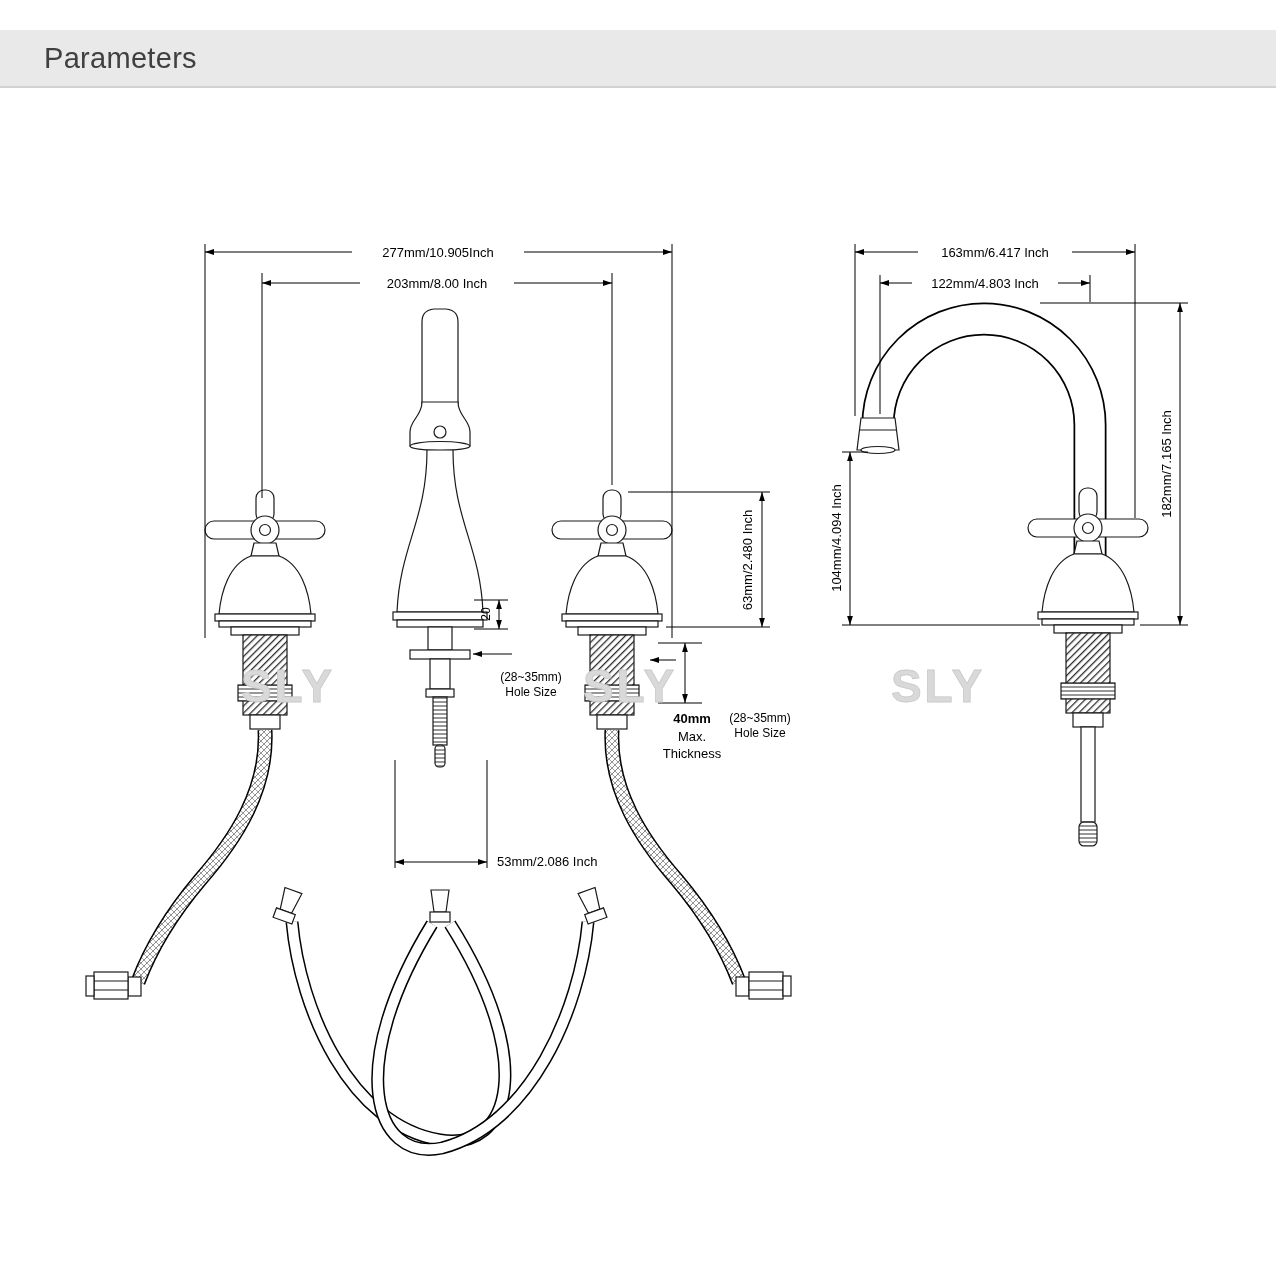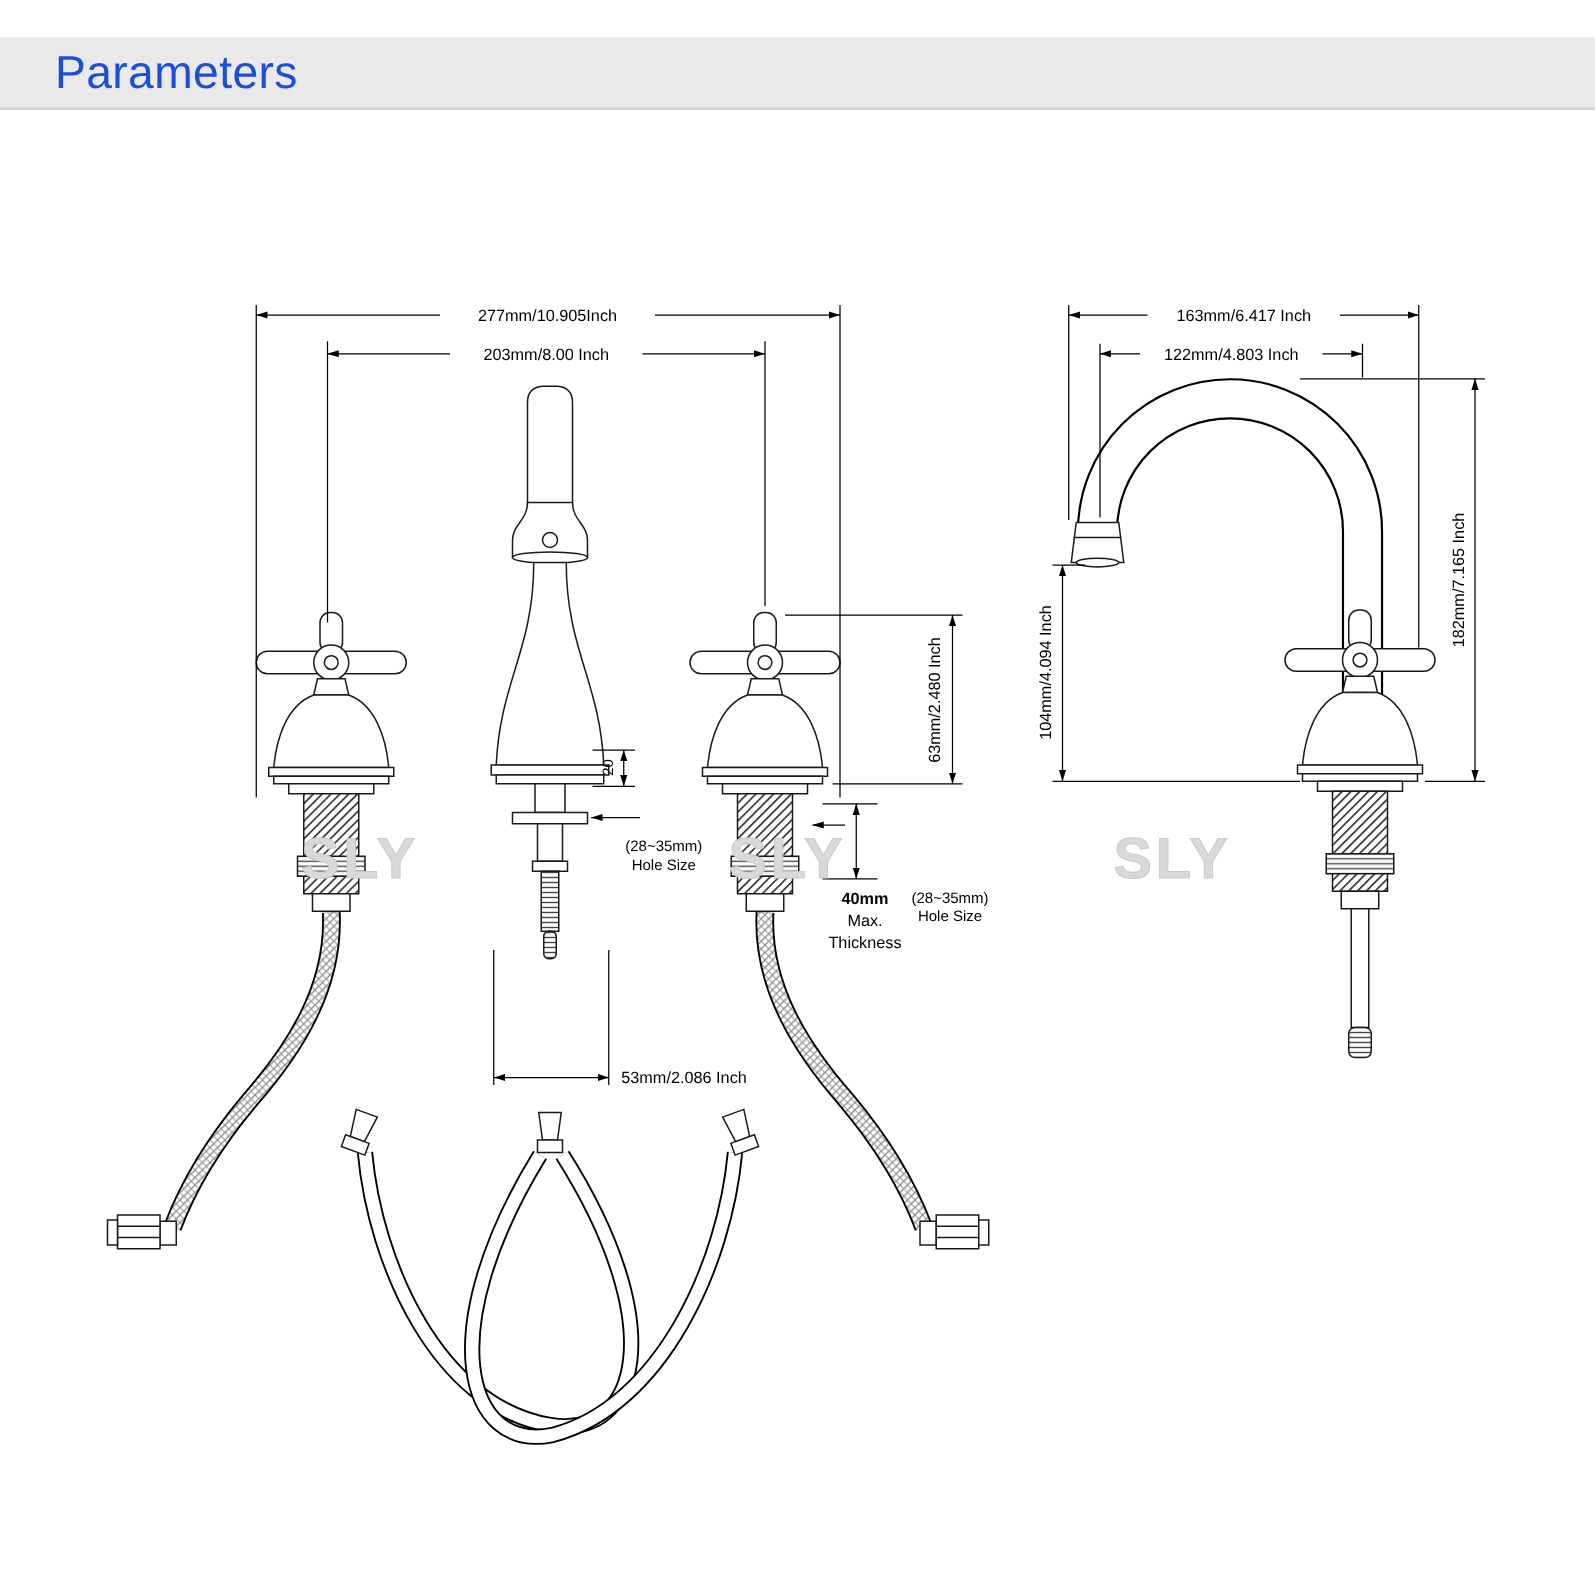--- a/index.html
+++ b/index.html
@@ -1,18 +1,18 @@
 <!DOCTYPE html>
 <html><head>
 <meta charset="utf-8">
 <style>
   html,body{margin:0;padding:0;background:#fff;}
   body{width:1276px;height:1276px;overflow:hidden;font-family:"Liberation Sans",sans-serif;}
   .header{margin-top:30px;height:56px;background:#e9e9e9;border-bottom:2px solid #d2d2d2;display:flex;align-items:center;}
-  .header h1{margin:0 0 0 44px;font-size:37px;font-weight:500;color:#1d4ed8;letter-spacing:.3px;}
+  .header h1{margin:0 0 0 44px;font-size:29px;font-weight:500;color:#404040;letter-spacing:.3px;}
   svg{display:block;}
   .ln{stroke:#000;stroke-width:1;fill:none;}
   .sh{stroke:#1a1a1a;stroke-width:1.2;fill:#fff;}
   .shn{stroke:#1a1a1a;stroke-width:1.2;fill:none;}
   .hat{fill:url(#hatch);stroke:#1a1a1a;stroke-width:1.2;}
   .thr{fill:url(#threads);stroke:#1a1a1a;stroke-width:1.2;}
   text.dim{font-size:13px;fill:#000;}
   text.dims{font-size:12px;fill:#000;}
   text.b{font-weight:bold;}
   text.wm{font-size:46px;font-weight:bold;fill:#d9d9d9;stroke:#c9c9c9;stroke-width:.8;letter-spacing:3px;}

